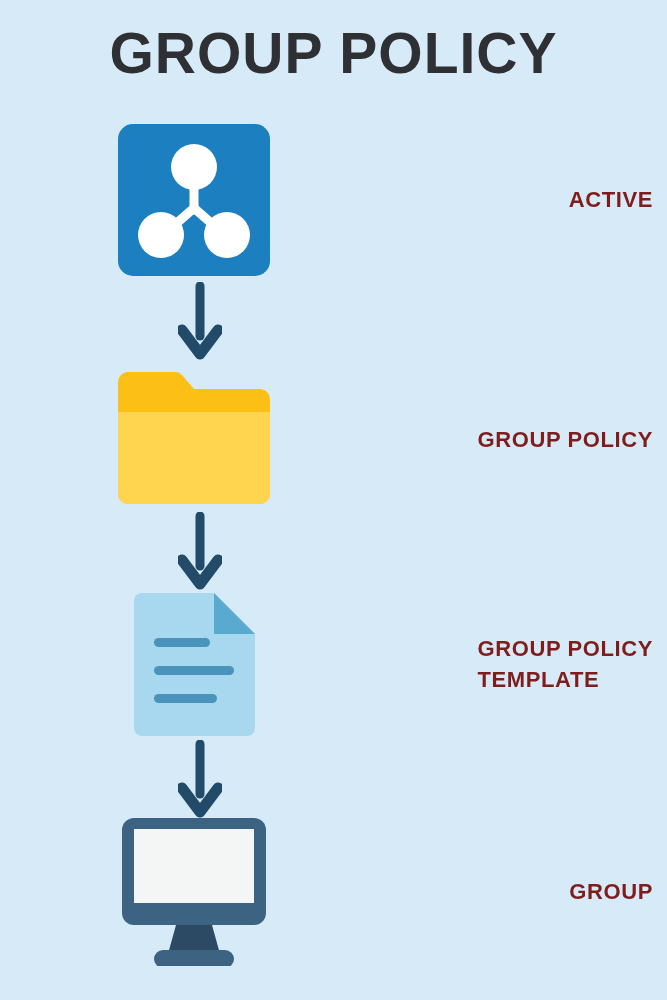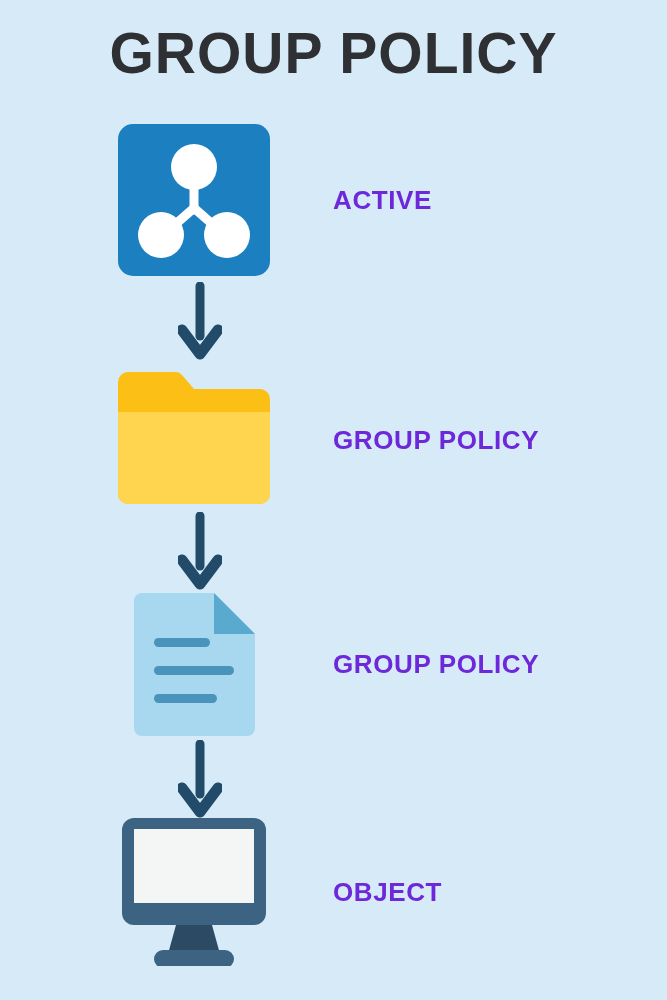--- a/index.html
+++ b/index.html
@@ -54,25 +54,26 @@
     height: 152px;
   }
   .row-label {
     position: absolute;
     left: 333px;
     top: 0;
     width: 320px;
     height: 152px;
     display: flex;
     align-items: center;
-    font-size: 26px;
+    font-size: 22px;
     font-weight: bold;
     letter-spacing: 0.6px;
     line-height: 1.42;
-    color: #6d28d9;
+    color: #7f1d1d;
+    justify-content: flex-end;
   }
   .row-label span { display: block; }
 
   
   .arrow {
     position: absolute;
     left: 178px;
     width: 44px;
     height: 80px;
   }
@@ -176,20 +177,21 @@
         <path d="M6 8 a8 8 0 0 1 8 -8 h72 l41 41 v94 a8 8 0 0 1 -8 8 h-105 a8 8 0 0 1 -8 -8 z" fill="#a8d8f0"></path>
         <path d="M86 0 L127 41 h-41 z" fill="#5aaad0"></path>
         <rect x="26" y="45" width="56" height="9" rx="4.5" fill="#4a93bb"></rect>
         <rect x="26" y="73" width="80" height="9" rx="4.5" fill="#4a93bb"></rect>
         <rect x="26" y="101" width="63" height="9" rx="4.5" fill="#4a93bb"></rect>
       </svg>
     </div>
     <div class="row-label">
       <div>
         <span>GROUP POLICY</span>
+        <span>TEMPLATE</span>
       </div>
     </div>
   </div>
 
   <div class="arrow" style="top:740px;">
     <svg width="44" height="80" viewBox="0 0 44 80">
       <line x1="22" y1="4" x2="22" y2="54" stroke="#214b68" stroke-width="9" stroke-linecap="round"></line>
       <path d="M4 48 L22 72 L40 48" fill="none" stroke="#214b68" stroke-width="11" stroke-linecap="round" stroke-linejoin="round"></path>
     </svg>
   </div>
@@ -198,18 +200,18 @@
     <div class="row-icon">
       <svg class="monitor" viewBox="0 0 152 148">
         <rect x="4" y="0" width="144" height="107" rx="12" fill="#3d6382"></rect>
         <rect x="16" y="11" width="120" height="74" fill="#f4f6f6"></rect>
         <path d="M58 107 h36 l8 29 h-52 z" fill="#2c4a63"></path>
         <rect x="36" y="132" width="80" height="18" rx="9" fill="#3d6382"></rect>
       </svg>
     </div>
     <div class="row-label">
       <div>
-        <span>OBJECT</span>
+        <span>GROUP</span>
       </div>
     </div>
   </div>
 
 </div>
 
 </body></html>

